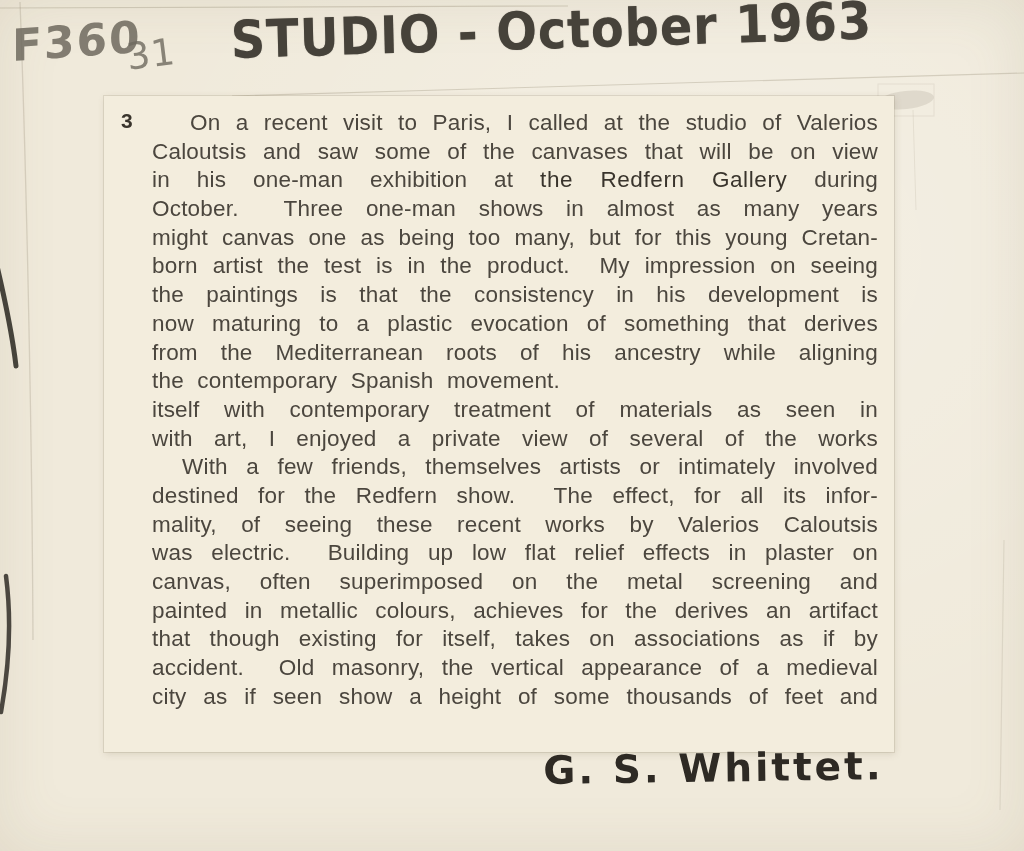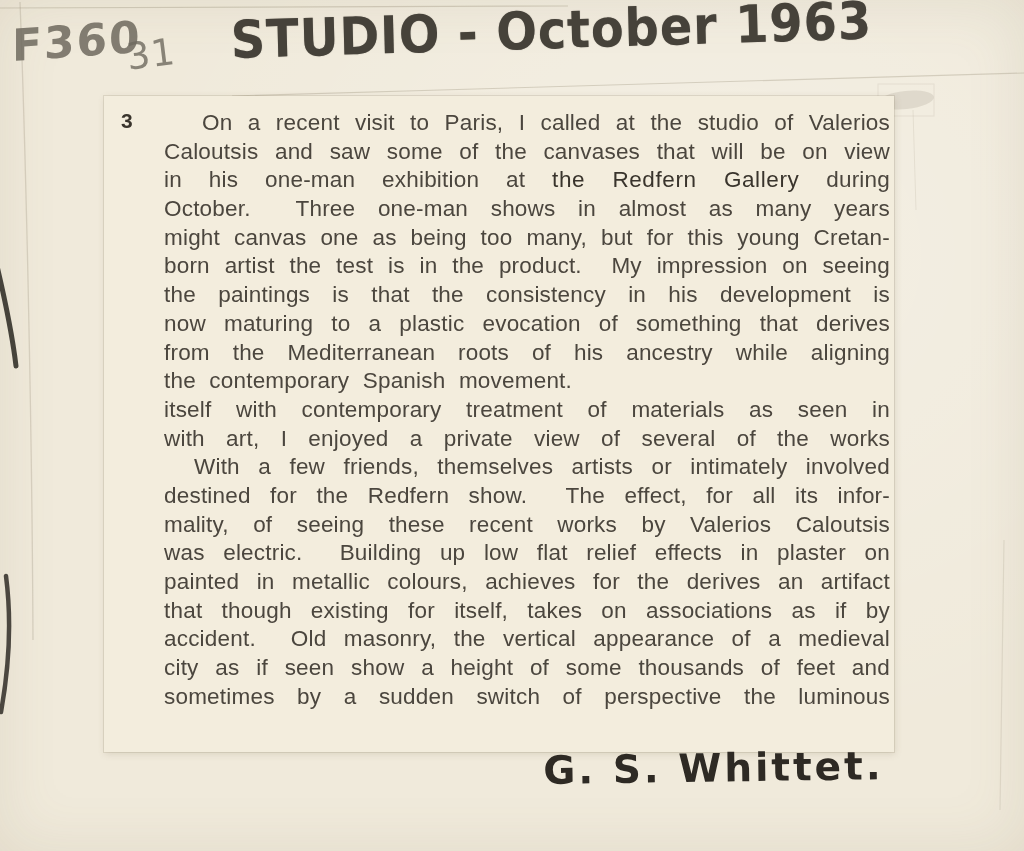--- a/index.html
+++ b/index.html
@@ -54,21 +54,20 @@
       1px 2px 7px rgba(115,100,70,0.18);
   }
   .clip-marker{
     position:absolute;left:17px;top:13px;
     font-size:21px;font-weight:700;color:var(--bold-ink,#39342c);
   }
   .article{
     position:absolute;left:48px;top:13px;width:726px;
     font-size:22.5px;line-height:28.7px;letter-spacing:.2px;
     color:var(--print-ink,#4b463e);
-    margin-left:12px;
   }
   .line{
     text-align:justify;text-align-last:justify;
     height:28.7px;overflow:visible;white-space:normal;
   }
   .line.no-stretch{text-align-last:auto;word-spacing:7px;}
   .line .b{font-weight:400;color:var(--bold-ink,#39342c);letter-spacing:.6px;}
 
   
   .signature{
@@ -123,23 +122,23 @@
         <div class="line">the paintings is that the consistency in his development is</div>
         <div class="line">now maturing to a plastic evocation of something that derives</div>
         <div class="line">from the Mediterranean roots of his ancestry while aligning</div>
         <div class="line no-stretch">the contemporary Spanish movement.</div>
         <div class="line">itself with contemporary treatment of materials as seen in</div>
         <div class="line">with art, I enjoyed a private view of several of the works</div>
         <div class="line" style="padding-left: 30px;">With a few friends, themselves artists or intimately involved</div>
         <div class="line">destined for the Redfern show.&nbsp; The effect, for all its infor-</div>
         <div class="line">mality, of seeing these recent works by Valerios Caloutsis</div>
         <div class="line">was electric.&nbsp; Building up low flat relief effects in plaster on</div>
+        <div class="line">canvas, often superimposed on the metal screening and</div>
         <div class="line">painted in metallic colours, achieves for the derives an artifact</div>
         <div class="line">that though existing for itself, takes on associations as if by</div>
         <div class="line">accident.&nbsp; Old masonry, the vertical appearance of a medieval</div>
         <div class="line">city as if seen show a height of some thousands of feet and</div>
-        <div class="line">sometimes by a sudden switch of perspective the luminous</div>
       </div>
   </div>
 
   <div class="signature">G. S. Whittet.</div>
 
 </div>
 
 </body></html>

